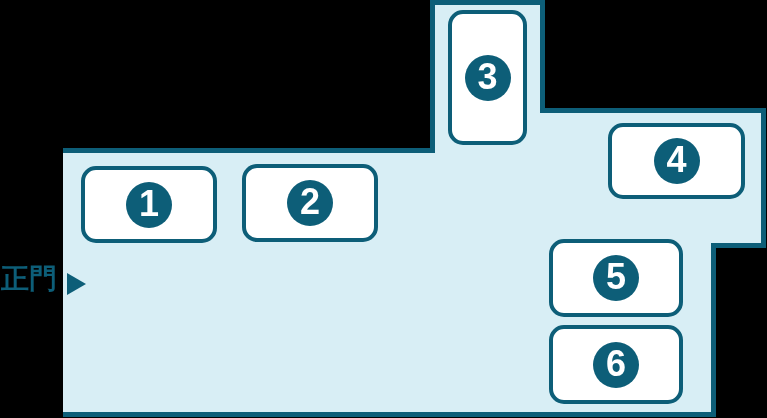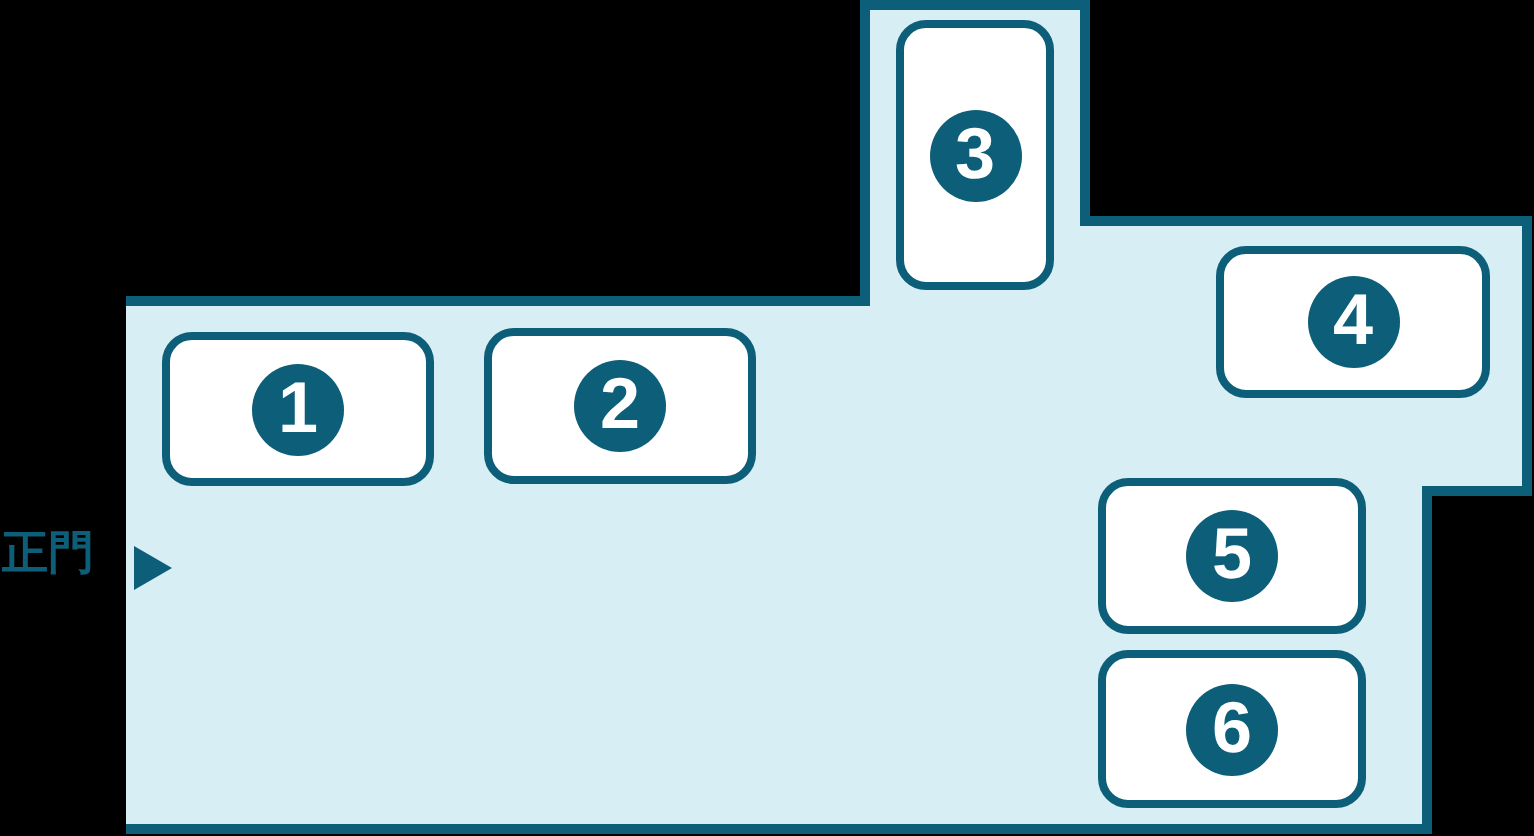--- a/index.html
+++ b/index.html
@@ -58,21 +58,21 @@
     font-size: 36px;
     font-weight: 700;
     line-height: 1;
     padding-bottom: 2px;
     box-sizing: border-box;
   }
   .gate-label {
     position: absolute;
     left: 1px;
     top: 264px;
-    font-size: 23px;
+    font-size: 28px;
     font-weight: 700;
     line-height: 1.1;
     color: var(--teal, #0d5e78);
     letter-spacing: 0px;
     white-space: nowrap;
   }
   .gate-arrow {
     position: absolute;
     left: 67px;
     top: 273px;

